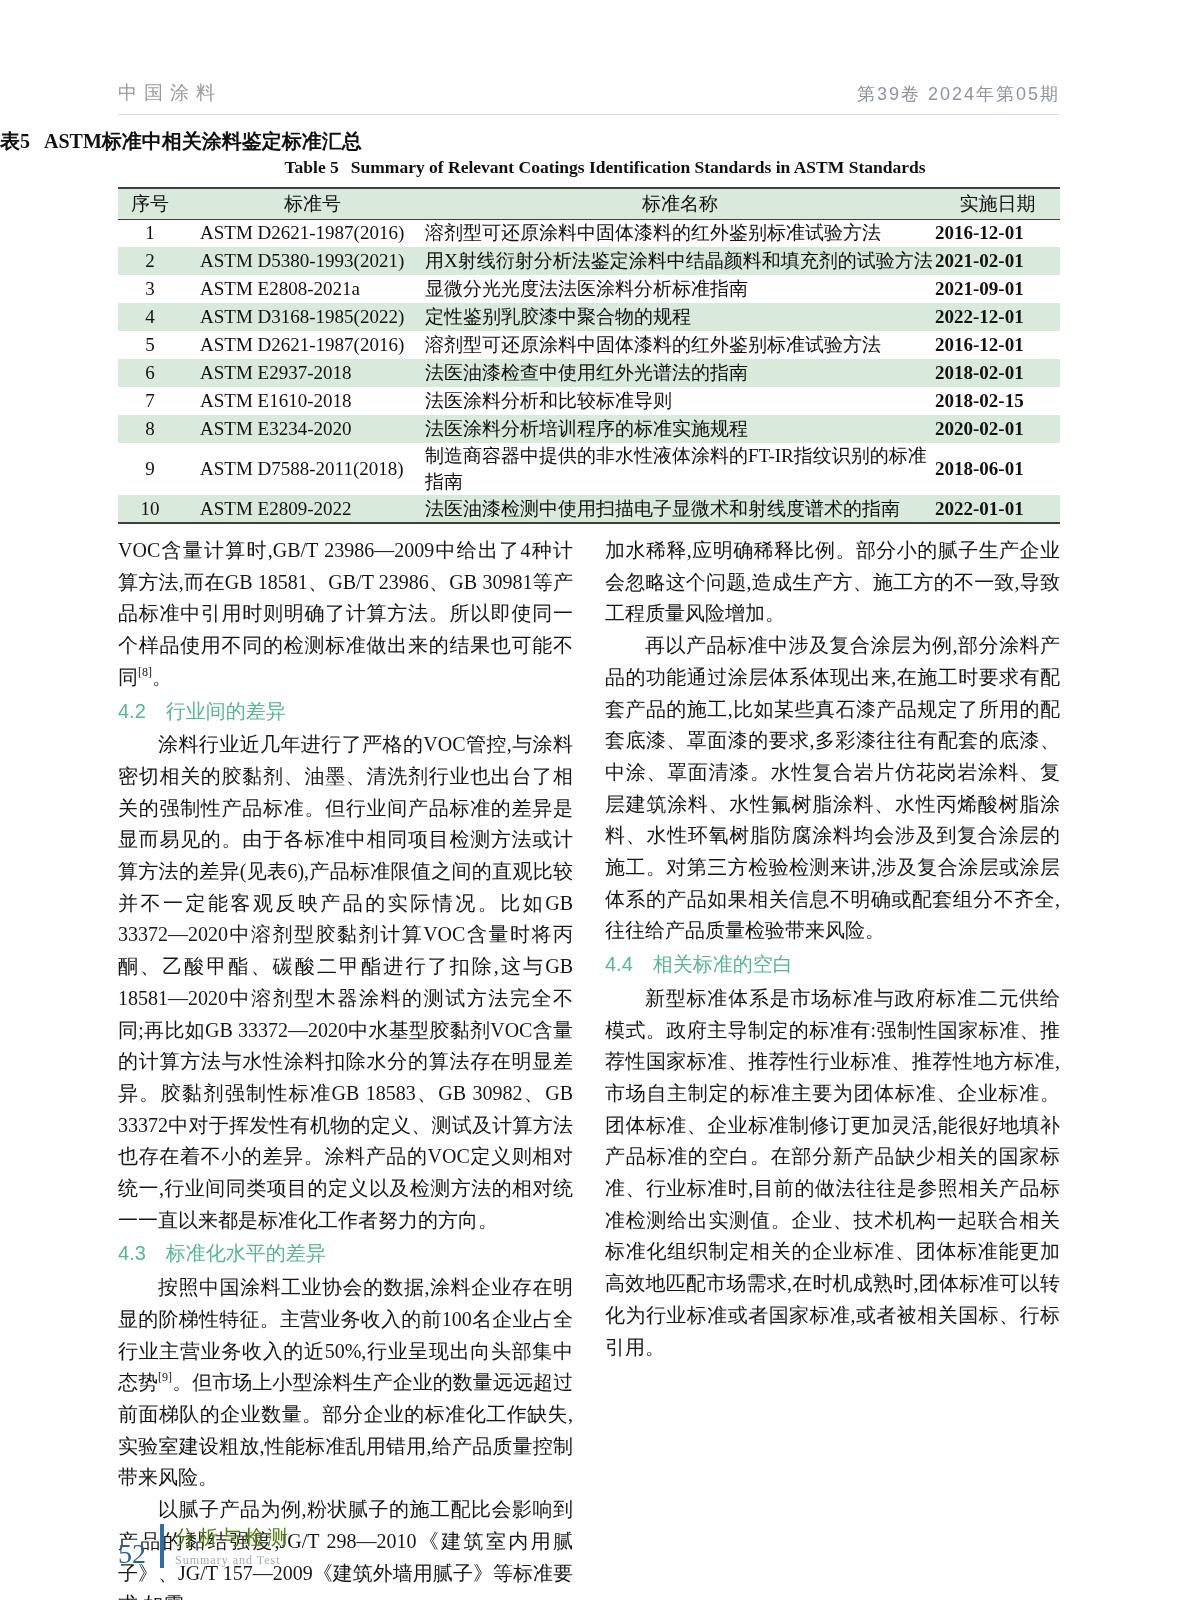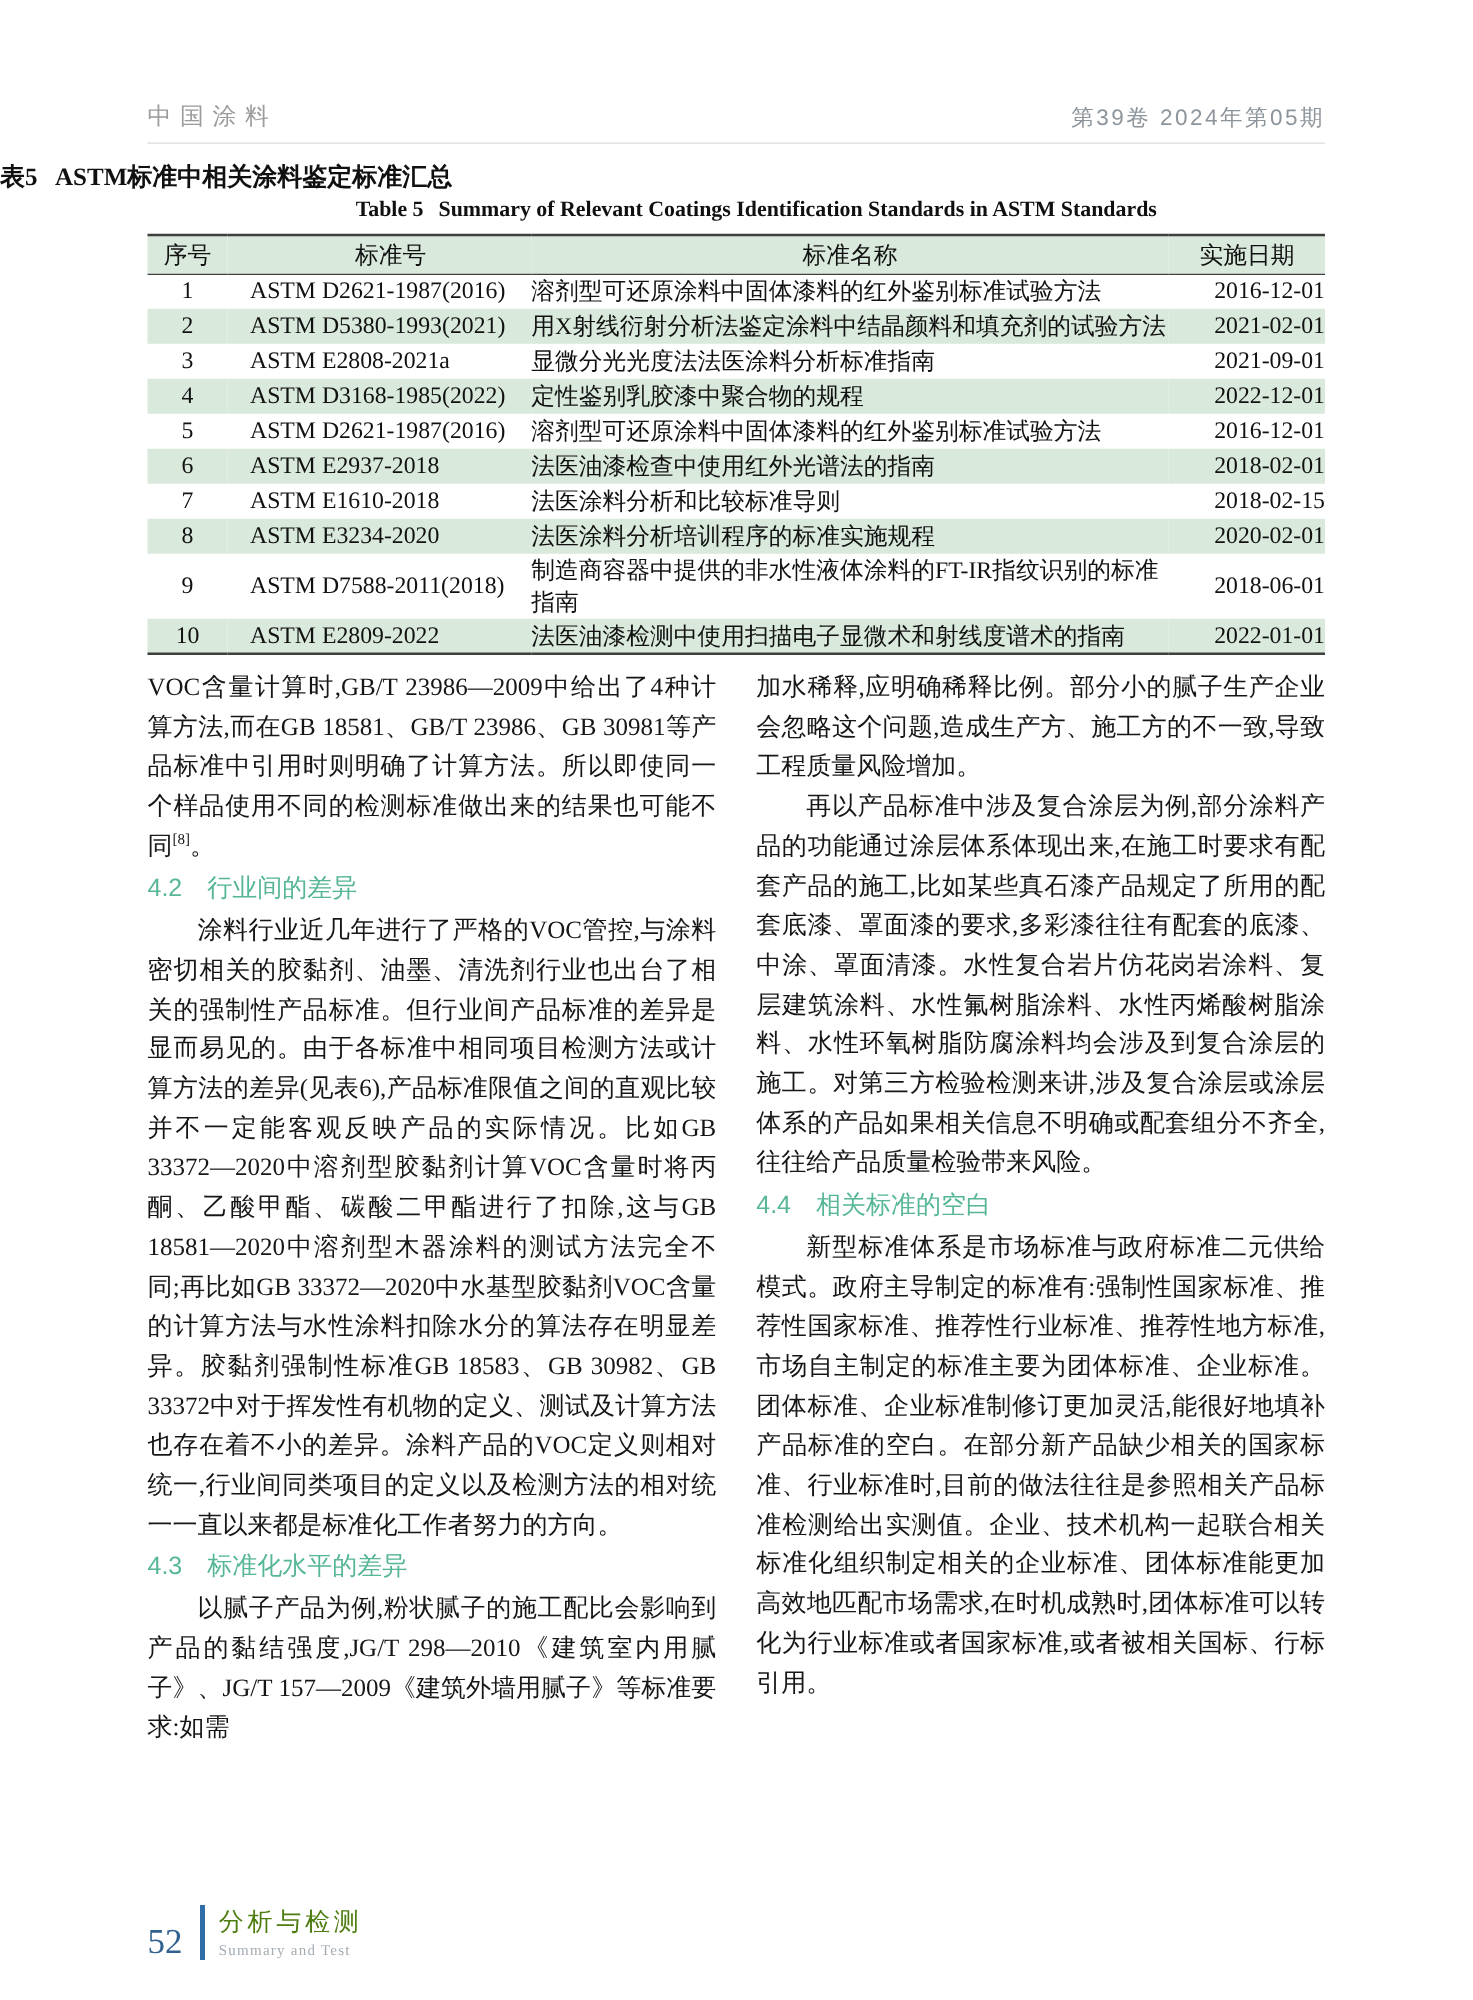--- a/index.html
+++ b/index.html
@@ -53,21 +53,21 @@
     font-size: 19px; color: #111;
   }
   .std-table thead tr { background: #d9e9dc; border-bottom: 1px solid #3f3f3f; }
   .std-table th { font-weight: normal; height: 31px; padding: 0; text-align: center; }
   .std-table tbody tr { height: 28px; }
   .std-table tbody tr:nth-child(even) { background: #d9e9dc; }
   .std-table td { padding: 0; }
   .col-no   { width: 64px;  text-align: center; }
   .col-std  { width: 243px; padding-left: 18px !important; }
   .col-name { width: 510px; }
-  .col-date { width: 125px; text-align: right; }
+  .col-date { width: 125px; text-align: left; font-weight: bold; }
 
   
   .col {
     position: absolute; top: 519px; width: 455px;
     font-size: 20px; line-height: 31.7px; color: #161616;
     text-align: justify;
   }
   .col-left  { left: 118px; }
   .col-right { left: 605px; }
   .col p { margin: 0; }
@@ -195,20 +195,21 @@
           <td class="col-date">2022-01-01</td>
         </tr>
       </tbody>
   </table>
 
   <div class="col col-left">
     <p class="noindent"><span>VOC含量计算时,GB/T 23986—2009中给出了4种计算方法,而在GB 18581、GB/T 23986、GB 30981等产品标准中引用时则明确了计算方法。所以即使同一个样品使用不同的检测标准做出来的结果也可能不同</span><sup class="ref">[8]</sup><span>。</span></p>
     <h3 class="sub"><span class="num">4.2</span><span>行业间的差异</span></h3>
     <p class="indent">涂料行业近几年进行了严格的VOC管控,与涂料密切相关的胶黏剂、油墨、清洗剂行业也出台了相关的强制性产品标准。但行业间产品标准的差异是显而易见的。由于各标准中相同项目检测方法或计算方法的差异(见表6),产品标准限值之间的直观比较并不一定能客观反映产品的实际情况。比如GB 33372—2020中溶剂型胶黏剂计算VOC含量时将丙酮、乙酸甲酯、碳酸二甲酯进行了扣除,这与GB 18581—2020中溶剂型木器涂料的测试方法完全不同;再比如GB 33372—2020中水基型胶黏剂VOC含量的计算方法与水性涂料扣除水分的算法存在明显差异。胶黏剂强制性标准GB 18583、GB 30982、GB 33372中对于挥发性有机物的定义、测试及计算方法也存在着不小的差异。涂料产品的VOC定义则相对统一,行业间同类项目的定义以及检测方法的相对统一一直以来都是标准化工作者努力的方向。</p>
     <h3 class="sub"><span class="num">4.3</span><span>标准化水平的差异</span></h3>
+    <p class="indent"><span>按照中国涂料工业协会的数据,涂料企业存在明显的阶梯性特征。主营业务收入的前100名企业占全行业主营业务收入的近50%,行业呈现出向头部集中态势</span><sup class="ref">[9]</sup><span>。但市场上小型涂料生产企业的数量远远超过前面梯队的企业数量。部分企业的标准化工作缺失,实验室建设粗放,性能标准乱用错用,给产品质量控制带来风险。</span></p>
     <p class="indent">以腻子产品为例,粉状腻子的施工配比会影响到产品的黏结强度,JG/T 298—2010《建筑室内用腻子》、JG/T 157—2009《建筑外墙用腻子》等标准要求:如需</p>
   </div>
 
   <div class="col col-right">
     <p class="noindent">加水稀释,应明确稀释比例。部分小的腻子生产企业会忽略这个问题,造成生产方、施工方的不一致,导致工程质量风险增加。</p>
     <p class="indent">再以产品标准中涉及复合涂层为例,部分涂料产品的功能通过涂层体系体现出来,在施工时要求有配套产品的施工,比如某些真石漆产品规定了所用的配套底漆、罩面漆的要求,多彩漆往往有配套的底漆、中涂、罩面清漆。水性复合岩片仿花岗岩涂料、复层建筑涂料、水性氟树脂涂料、水性丙烯酸树脂涂料、水性环氧树脂防腐涂料均会涉及到复合涂层的施工。对第三方检验检测来讲,涉及复合涂层或涂层体系的产品如果相关信息不明确或配套组分不齐全,往往给产品质量检验带来风险。</p>
     <h3 class="sub"><span class="num">4.4</span><span>相关标准的空白</span></h3>
     <p class="indent">新型标准体系是市场标准与政府标准二元供给模式。政府主导制定的标准有:强制性国家标准、推荐性国家标准、推荐性行业标准、推荐性地方标准,市场自主制定的标准主要为团体标准、企业标准。团体标准、企业标准制修订更加灵活,能很好地填补产品标准的空白。在部分新产品缺少相关的国家标准、行业标准时,目前的做法往往是参照相关产品标准检测给出实测值。企业、技术机构一起联合相关标准化组织制定相关的企业标准、团体标准能更加高效地匹配市场需求,在时机成熟时,团体标准可以转化为行业标准或者国家标准,或者被相关国标、行标引用。</p>
   </div>
 

